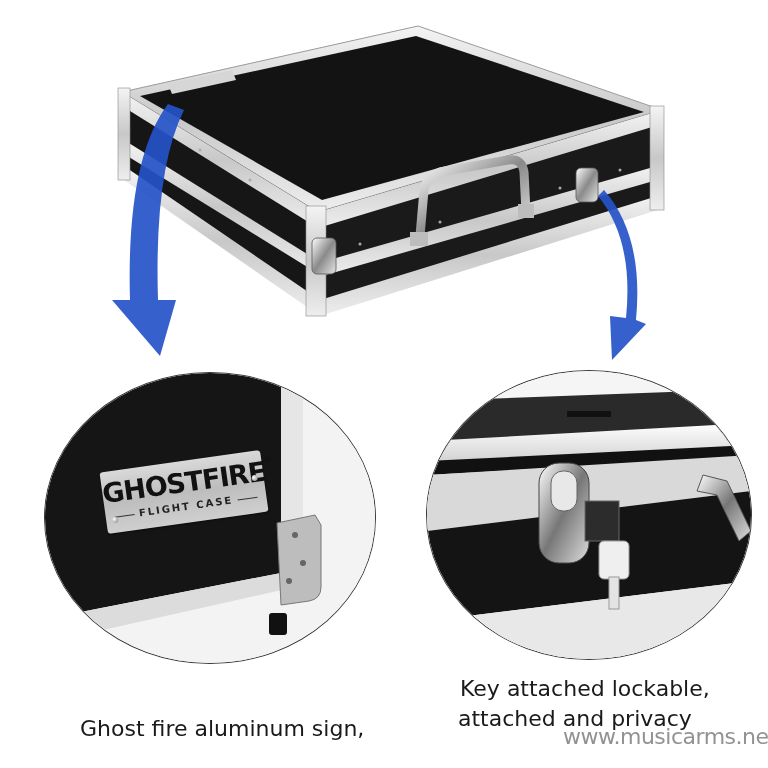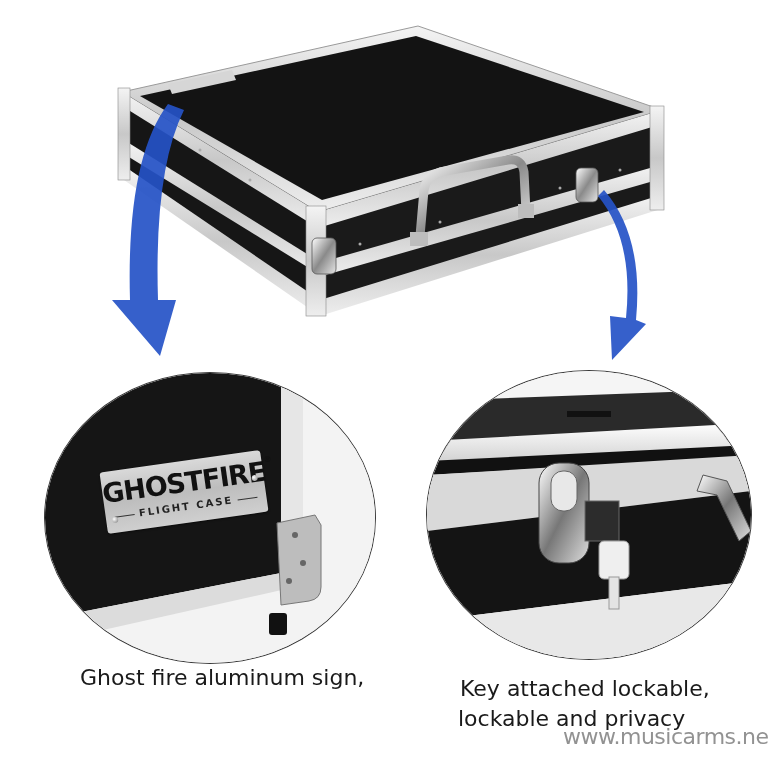--- a/index.html
+++ b/index.html
@@ -46,21 +46,21 @@
   .screw {
     position:absolute; width:6px; height:6px; border-radius:50%;
     background:radial-gradient(circle at 35% 35%,#fff,#777);
   }
 
   
   .caption {
     position:absolute; color:#1a1a1a; font-size:22px; line-height:30px;
     font-family:"DejaVu Sans", sans-serif;
   }
-  .caption-left  { left:80px;  top:663px; }
+  .caption-left  { left:80px;  top:714px; }
   .caption-right { left:460px; top:674px; }
   .caption span { display:block; white-space:nowrap; }
   .caption-right .l2 { margin-left:-2px; }
 
   .watermark {
     position:absolute; left:563px; top:724px;
     font-family:"DejaVu Sans", sans-serif; font-size:22px;
     color:rgba(110,110,110,.75); letter-spacing:-0.5px; white-space:nowrap;
   }
 </style>
@@ -178,17 +178,17 @@
 
       <path d="M276,104 L300,110 L324,160 L312,170 L290,124 L270,120 Z" fill="url(#chrome2)" stroke="#555"></path>
     </svg>
   </div>
 
   <div class="caption caption-left">
     <span>Ghost fire aluminum sign,</span>
   </div>
   <div class="caption caption-right">
     <span>Key attached lockable,</span>
-    <span class="l2">lockable and privacy</span>
+    <span class="l2">attached and privacy</span>
   </div>
 
   <div class="watermark">www.musicarms.net</div>
 </div>
 
 </body></html>

